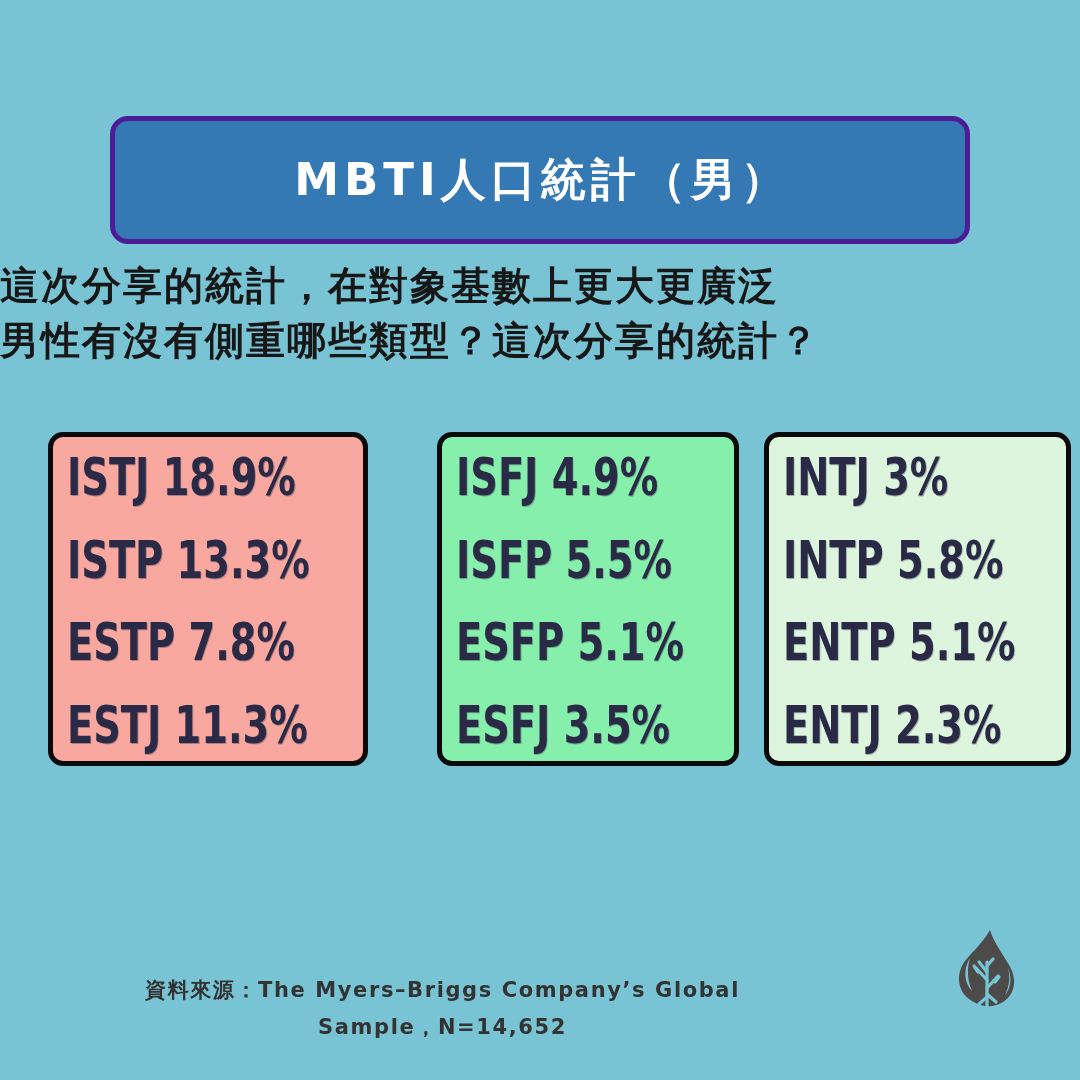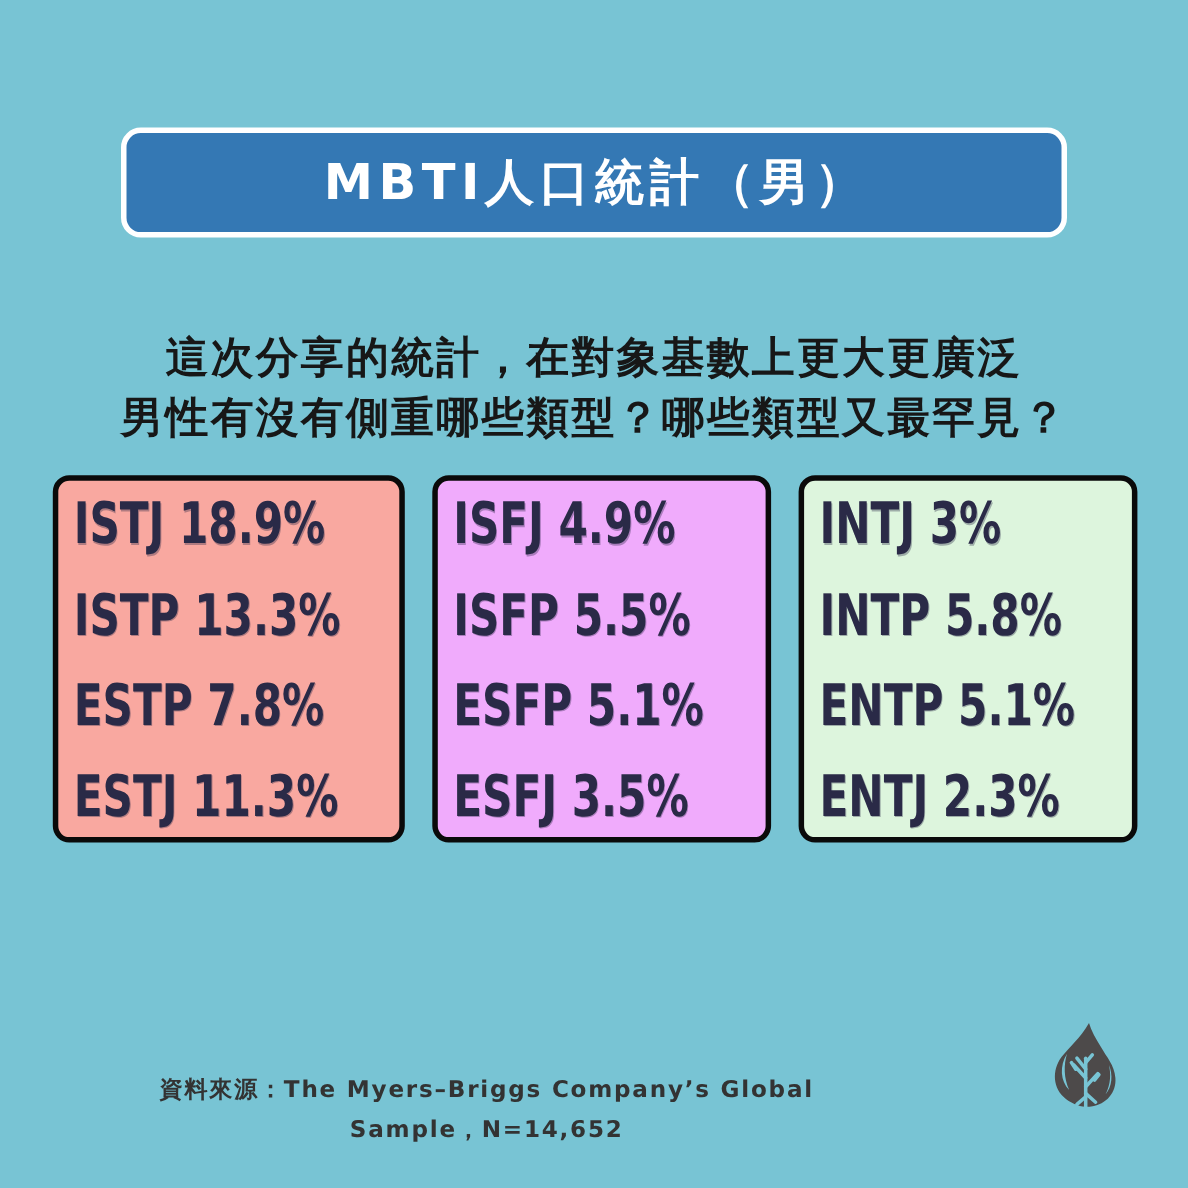--- a/index.html
+++ b/index.html
@@ -14,23 +14,23 @@
     overflow: hidden;
     position: relative;
   }
 
   
   #title-banner {
     position: absolute;
     left: 110px;
     top: 116px;
     width: 860px;
-    height: 100px;
+    height: 128px;
     background: #3478b4;
-    border: 5px solid #ffffff;
+    border: 5px solid #4c1d95;
     border-radius: 18px;
     box-sizing: border-box;
     display: flex;
     align-items: center;
     justify-content: center;
   }
   #title-text {
     color: #ffffff;
     font-size: 45px;
     font-weight: 700;
@@ -39,28 +39,26 @@
     white-space: nowrap;
     font-family: "DejaVu Sans", "Liberation Sans", sans-serif;
   }
 
   
   #subtitle {
     position: absolute;
     left: 0;
     top: 258px;
     width: 1080px;
-    text-align: center;
     color: #171717;
     font-size: 39px;
     font-weight: 700;
     line-height: 55px;
     letter-spacing: 2px;
     font-family: "DejaVu Sans", "Liberation Sans", sans-serif;
-    margin-top: 40px;
   }
   #subtitle .sub-line { display: block; white-space: nowrap; }
 
   
   #cards {
     position: absolute;
     left: 48px;
     top: 432px;
     width: 986px;
     height: 334px;
@@ -119,33 +117,33 @@
 </style>
 </head>
 <body style="background: rgb(120, 196, 212);">
 
 <div id="title-banner">
   <span id="title-text">MBTI人口統計（男）</span>
 </div>
 
 <div id="subtitle">
   <span class="sub-line">這次分享的統計，在對象基數上更大更廣泛</span>
-  <span class="sub-line">男性有沒有側重哪些類型？哪些類型又最罕見？</span>
+  <span class="sub-line">男性有沒有側重哪些類型？這次分享的統計？</span>
 </div>
 
 <div id="cards">
 
   <div class="card" style="background: rgb(249, 168, 160);">
     <div class="card-row">ISTJ 18.9%</div>
     <div class="card-row">ISTP 13.3%</div>
     <div class="card-row">ESTP 7.8%</div>
     <div class="card-row">ESTJ 11.3%</div>
   </div>
 
-  <div class="card" style="background: #f0abfc;">
+  <div class="card" style="background: #86efac; margin-left: 44px;">
     <div class="card-row">ISFJ 4.9%</div>
     <div class="card-row">ISFP 5.5%</div>
     <div class="card-row">ESFP 5.1%</div>
     <div class="card-row">ESFJ 3.5%</div>
   </div>
 
 
   <div class="card" style="background: rgb(221, 245, 221);">
     <div class="card-row">INTJ 3%</div>
     <div class="card-row">INTP 5.8%</div>

